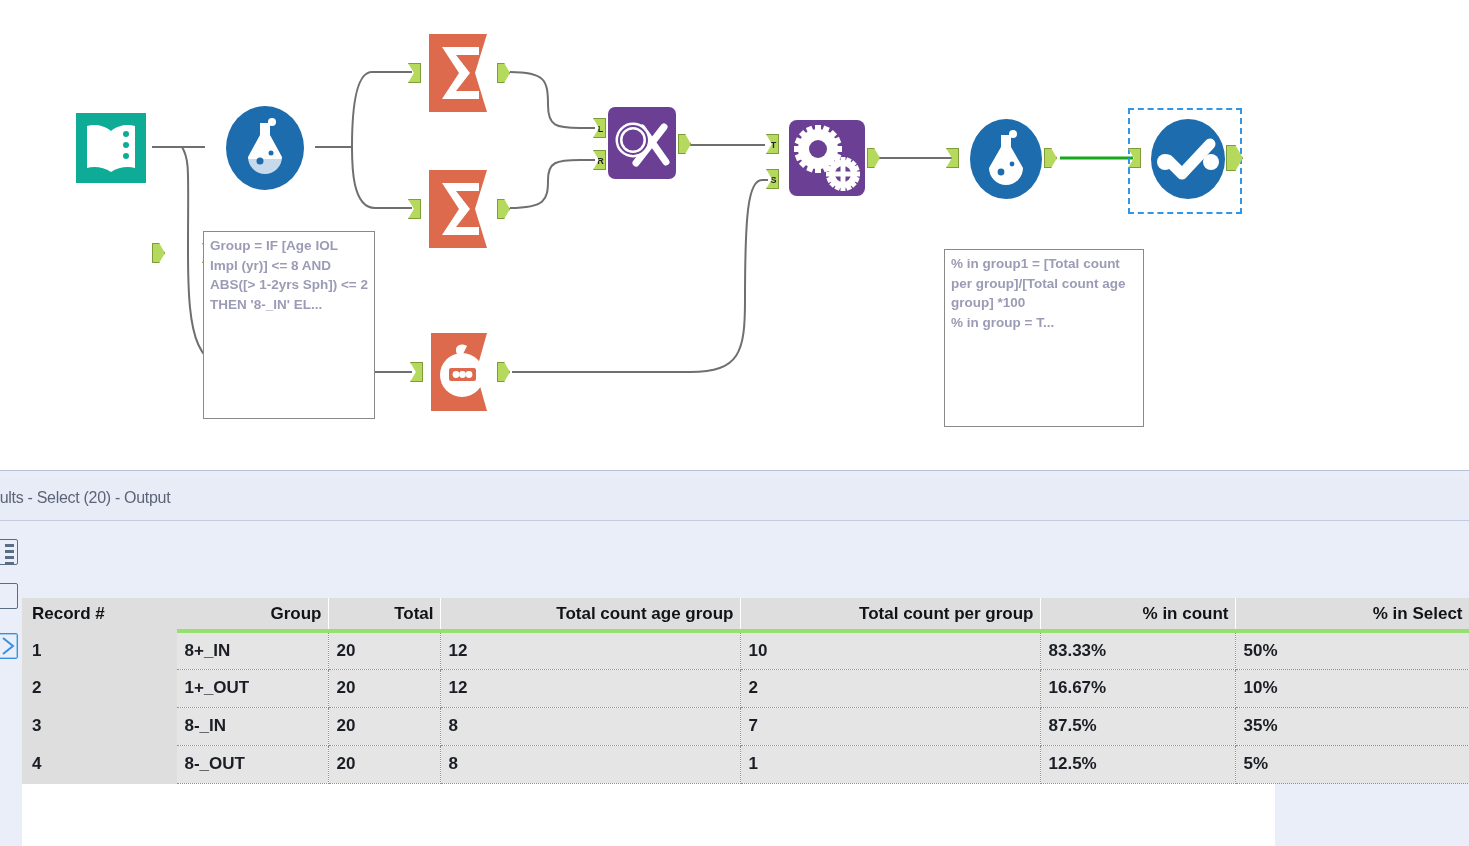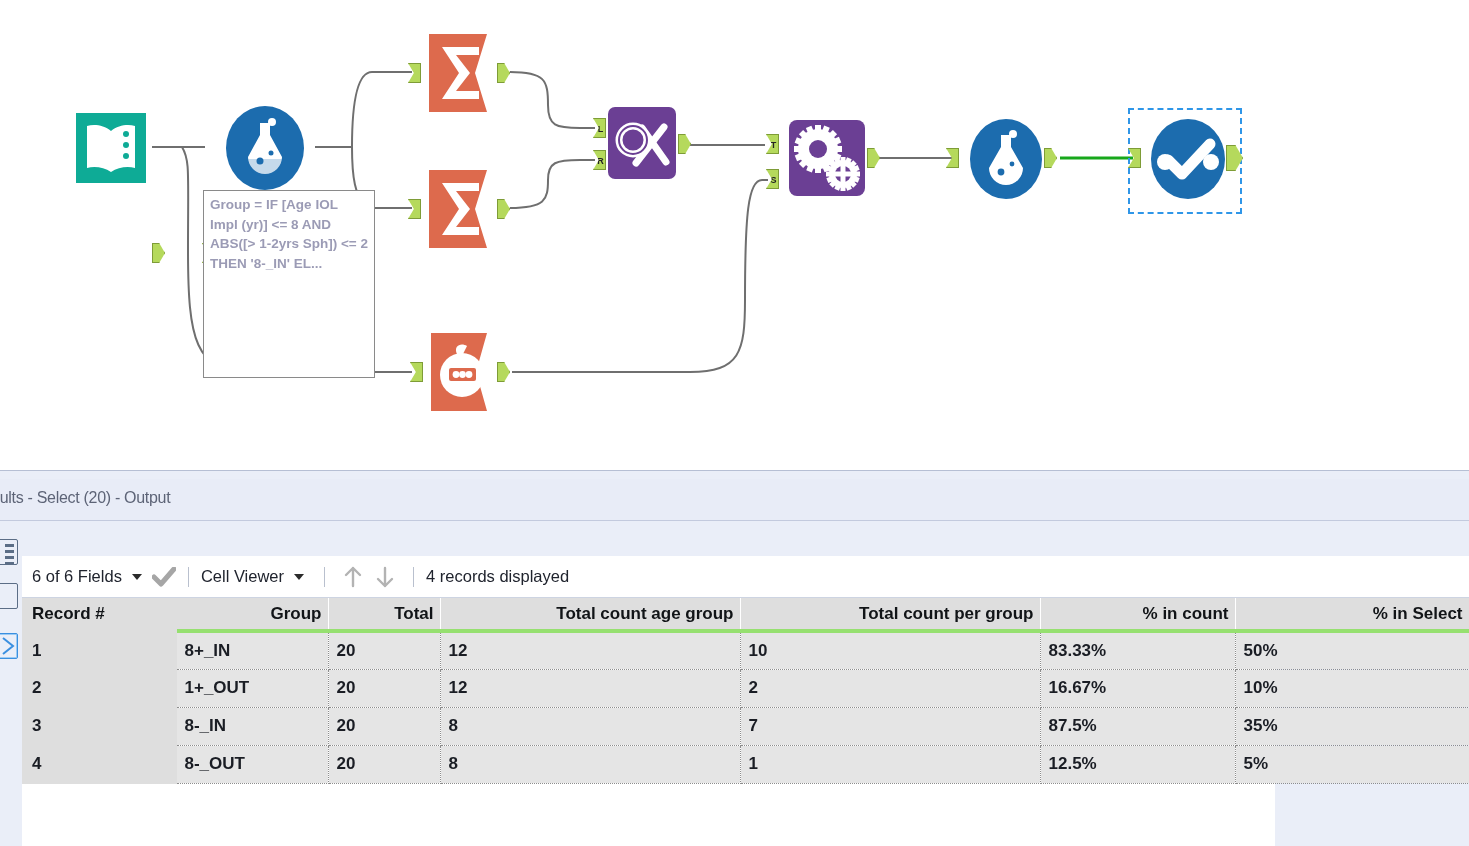--- a/index.html
+++ b/index.html
@@ -50,20 +50,21 @@
     border: 1px solid #8a8a8a;
     box-sizing: border-box;
     color: #9b9bb5;
     font-size: 13.5px;
     font-weight: bold;
     line-height: 1.45;
     padding: 4px 5px 3px 6px;
     font-family: "Liberation Sans", sans-serif;
     white-space: pre-wrap;
     overflow: hidden;
+    margin-top: 41px;
   }
 
   .selbox {
     position: absolute;
     border: 2px dashed #2f96e8;
     box-sizing: border-box;
     background: transparent;
   }
 
   
@@ -363,20 +364,22 @@
         <circle cx="17" cy="44" r="8" fill="#ffffff"></circle>
         <circle cx="63" cy="44" r="8" fill="#ffffff"></circle>
         <path d="M20 42 L 34 56 L 62 26" stroke="#ffffff" stroke-width="11" fill="none" stroke-linecap="round" stroke-linejoin="round"></path>
       </svg>
       <div class="nub in" style="left:-20px; top:30px; position:absolute;"></div>
       <div class="nub out out-big" style="left:78px; top:27px; position:absolute;"></div>
     </div>
 
     <div class="annot" style="left:203px; top:190px; width:172px; height:188px;">Group = IF [Age IOL Impl (yr)] &lt;= 8 AND ABS([&gt; 1-2yrs Sph]) &lt;= 2 THEN '8-_IN' EL...</div>
 
+    <div class="annot" style="left:944px; top:208px; width:200px; height:178px;">% in group1 = [Total count per group]/[Total count age group] *100
+% in group = T...</div>
   </div>
 
   <div id="results">
 
     <div id="res-titlebar">
       <span id="res-title">sults - Select (20) - Output</span>
     </div>
 
     <div id="rail">
       <div class="rail-ico" style="top:18px;">
@@ -389,39 +392,20 @@
       </div>
       <div class="rail-ico" style="top:62px;"></div>
       <div class="rail-ico sel" style="top:112px;">
         <svg width="16" height="20" style="position:absolute;left:10px;top:2px;">
           <path d="M2 2 L12 10 L2 18" stroke="#3a8fe0" stroke-width="2" fill="none"></path>
         </svg>
       </div>
     </div>
   </div>
 
-  <div id="toolbar">
-    <span class="tb-text">6 of 6 Fields</span>
-    <span class="tb-caret"></span>
-    <svg class="tb-check" width="24" height="20" viewBox="0 0 24 20">
-      <path d="M2 10 L9 17 L22 2" stroke="#a6a6a6" stroke-width="5" fill="none" stroke-linecap="round" stroke-linejoin="round"></path>
-    </svg>
-    <span class="tb-sep"></span>
-    <span class="tb-text">Cell Viewer</span>
-    <span class="tb-caret"></span>
-    <span class="tb-sep"></span>
-    <svg class="tb-arrow" width="22" height="24" viewBox="0 0 22 24">
-      <path d="M11 3 L11 21 M11 3 L4 10 M11 3 L18 10" stroke="#b3b3b3" stroke-width="2.4" fill="none" stroke-linecap="round"></path>
-    </svg>
-    <svg class="tb-arrow" width="22" height="24" viewBox="0 0 22 24">
-      <path d="M11 21 L11 3 M11 21 L4 14 M11 21 L18 14" stroke="#b3b3b3" stroke-width="2.4" fill="none" stroke-linecap="round"></path>
-    </svg>
-    <span class="tb-sep"></span>
-    <span class="tb-text">4 records displayed</span>
-  </div>
 
   <div id="grid">
     <table>
       <colgroup>
         <col style="width:154px">
           <col style="width:152px">
           <col style="width:112px">
         <col style="width:300px">
           <col style="width:300px">
           <col style="width:195px">

